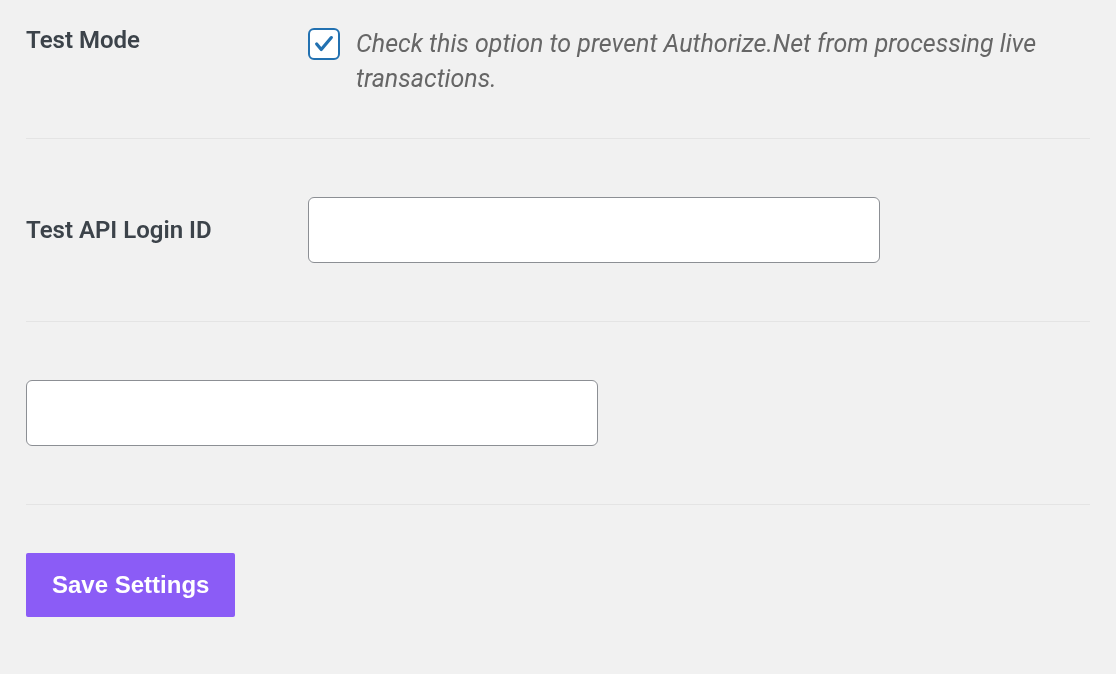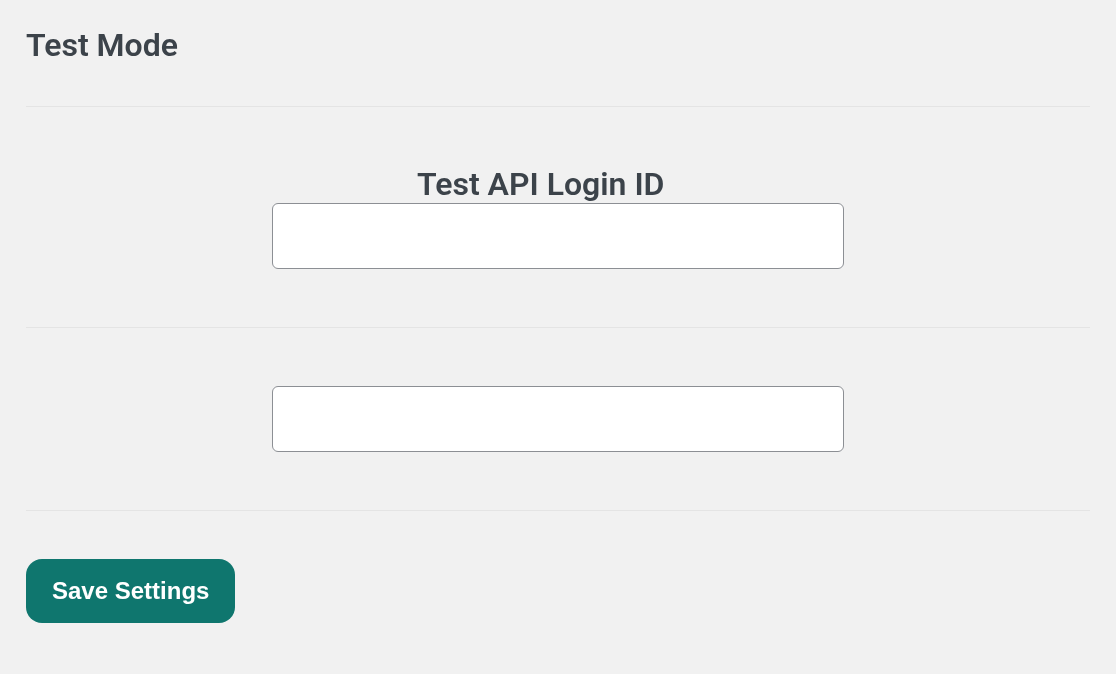--- a/index.html
+++ b/index.html
@@ -23,26 +23,25 @@
       padding: 30px 0;
       border-bottom: 1px solid #e4e4e4;
     }
     .setting-row.first {
       padding-top: 26px;
       padding-bottom: 42px;
     }
     .setting-row.with-input {
       padding: 58px 0;
       align-items: center;
-      flex-direction: column;
     }
     .setting-label {
       width: 282px;
       flex-shrink: 0;
-      font-size: 32px;
+      font-size: 24px;
       font-weight: 600;
       color: #3c434a;
     }
     .setting-control {
       flex: 1;
       display: flex;
       align-items: flex-start;
     }
     .checkbox-wrap {
       display: flex;
@@ -79,37 +78,47 @@
       border-radius: 6px;
       background: #fff;
       font-size: 22px;
       padding: 0 16px;
       color: #2c3338;
     }
     .button-row {
       padding: 48px 0;
     }
     .save-button {
-      background: #0f766e;
+      background: #8b5cf6;
       color: #fff;
       border: none;
-      border-radius: 16px;
+      border-radius: 2px;
       padding: 18px 26px;
       font-size: 24px;
       font-weight: 600;
       cursor: pointer;
     }
   </style>
 </head>
 <body>
 
 <div class="settings-container">
 
   <div class="setting-row first">
     <div class="setting-label">Test Mode</div>
+    <div class="setting-control">
+      <div class="checkbox-wrap">
+        <div class="checkbox">
+          <svg viewBox="0 0 24 24" fill="none" stroke="#2271b1" stroke-width="3.5" stroke-linecap="round" stroke-linejoin="round">
+            <polyline points="4 12 9 18 20 5"></polyline>
+          </svg>
+        </div>
+        <div class="checkbox-desc">Check this option to prevent Authorize.Net from processing live transactions.</div>
+      </div>
+    </div>
   </div>
 
   <div class="setting-row with-input">
     <div class="setting-label">Test API Login ID</div>
     <div class="setting-control">
       <input type="text" class="text-input" value="" style="">
     </div>
   </div>
 
   <div class="setting-row with-input">

